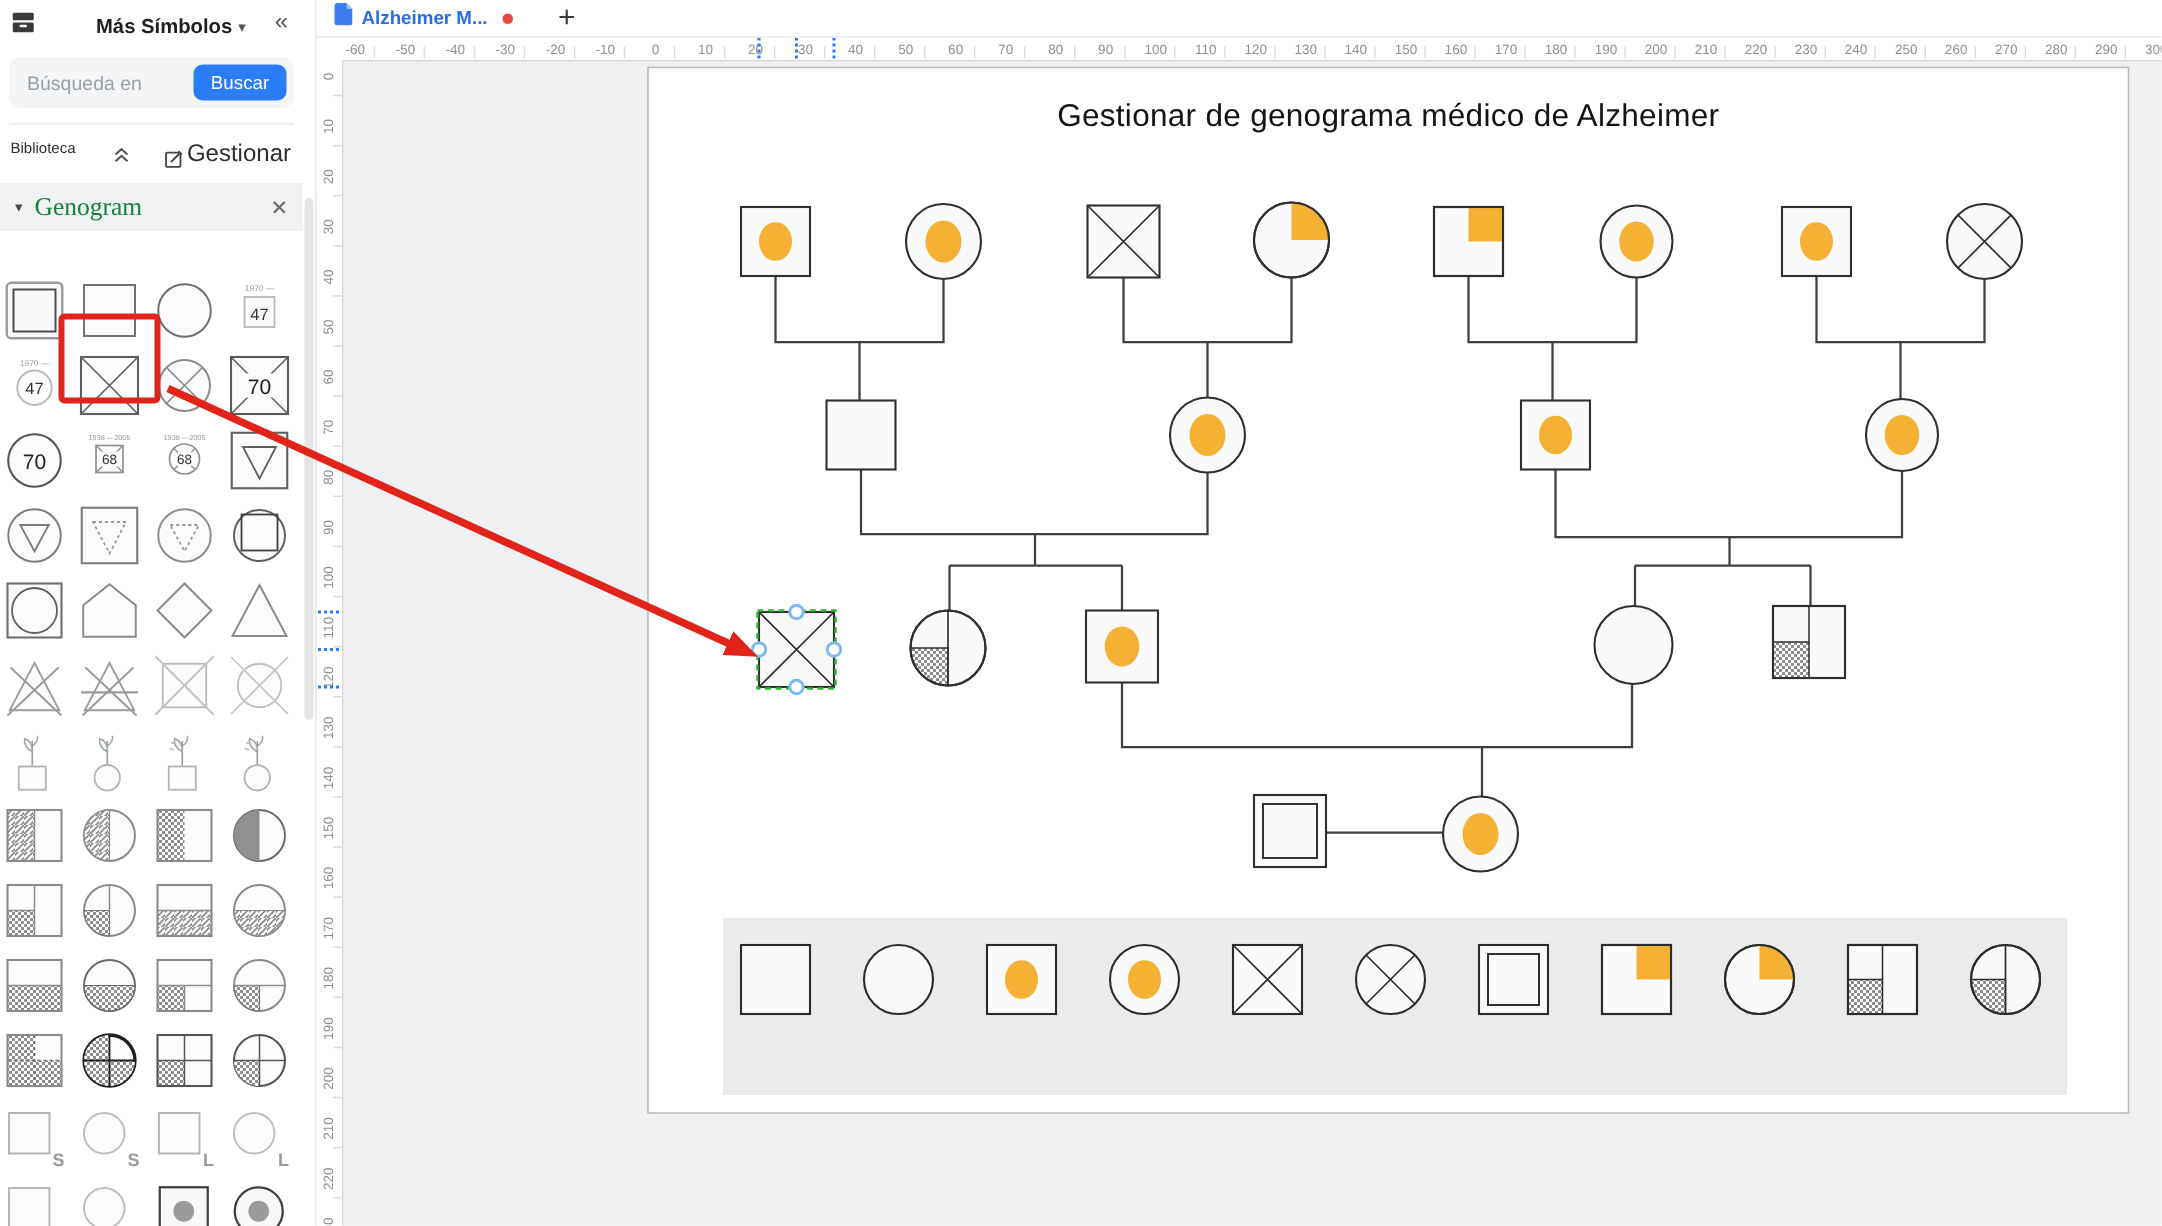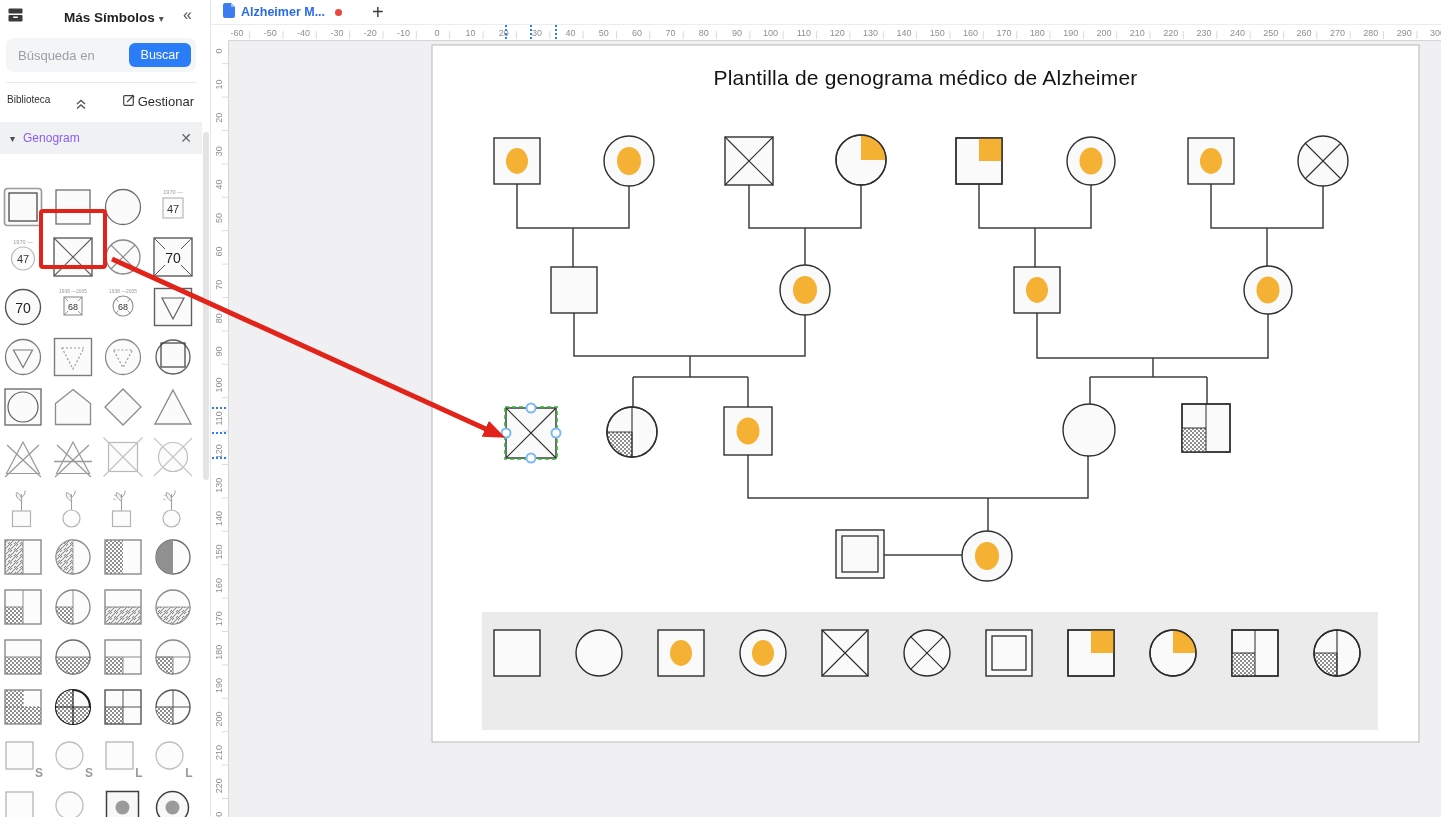--- a/index.html
+++ b/index.html
@@ -31,26 +31,26 @@
     display:flex;align-items:center;}
   #search-input{border:none;outline:none;background:transparent;width:112px;margin-left:10px;font-size:13px;color:#0c4a6e;
     font-family:"Liberation Sans",sans-serif;}
   #search-input::placeholder{color:#9aa0a6;}
   #search-btn{position:absolute;right:5px;top:5px;width:62px;height:24px;border:none;border-radius:6px;
     color:#fff;font-size:12.5px;cursor:pointer;font-family:"Liberation Sans",sans-serif;}
   #sb-divider{position:absolute;left:6px;top:82px;width:190px;height:1px;background:#e9e9e9;}
   #sb-library{position:absolute;left:0;top:92px;width:202px;height:22px;}
   #lib-label{position:absolute;left:7px;top:2px;font-size:10px;color:#2e2e2e;}
   #lib-chevrons{position:absolute;left:76px;top:4px;}
-  #manage{position:absolute;right:8px;top:2px;font-size:13px;color:#2e2e2e;cursor:pointer;display:flex;align-items:flex-start;}
+  #manage{position:absolute;right:8px;top:2px;font-size:16px;color:#2e2e2e;cursor:pointer;display:flex;align-items:flex-end;}
   #manage svg{margin-right:3px;}
   #sb-section{position:absolute;left:0;top:122px;width:202px;height:32px;background:#f0f1f3;
     display:flex;align-items:center;cursor:pointer;}
   #sec-tri{font-size:10px;color:#4a4a4a;margin-left:10px;}
-  #sec-name{font-size:12px;color:#8b5cf6;margin-left:8px;}
+  #sec-name{font-size:17px;color:#15803d;margin-left:8px;font-family:Liberation Serif, serif;}
   #sec-close{position:absolute;right:10px;font-size:14px;color:#666;cursor:pointer;}
   #symbol-grid{position:absolute;left:0;top:178px;width:202px;height:657px;}
   .sym-cell{position:absolute;width:50px;height:50px;cursor:pointer;}
   #sb-scrollbar{position:absolute;left:203px;top:132px;width:6px;height:348px;background:#e4e4e4;border-radius:3px;z-index:5;}
   
   #anno-svg{left:0;top:0;width:1441px;height:817px;z-index:10;pointer-events:none;}
   svg text{font-family:"Liberation Sans","DejaVu Sans",sans-serif;}
 </style>
 </head>
 <body>
@@ -223,21 +223,21 @@
       <rect x="506" y="408" width="50" height="50" stroke="#2f2f2f" stroke-width="1.4" fill="#FAFAFA"></rect>
       <path d="M506,408 L556,458 M556,408 L506,458" stroke="#2f2f2f" stroke-width="1.1"></path>
       <rect x="505" y="407" width="52" height="52" fill="none" stroke="#2EB82E" stroke-width="1.6" stroke-dasharray="4,3"></rect>
       <circle cx="531" cy="408" r="4.5" fill="#ffffff" stroke="#7DB9F2" stroke-width="2"></circle>
       <circle cx="506" cy="433" r="4.5" fill="#ffffff" stroke="#7DB9F2" stroke-width="2"></circle>
       <circle cx="556" cy="433" r="4.5" fill="#ffffff" stroke="#7DB9F2" stroke-width="2"></circle>
       <circle cx="531" cy="458" r="4.5" fill="#ffffff" stroke="#7DB9F2" stroke-width="2"></circle>
     </g>
   </svg>
 
-<div class="abs" id="canvas-title">Plantilla de genograma médico de Alzheimer</div>
+<div class="abs" id="canvas-title">Gestionar de genograma médico de Alzheimer</div>
 
 <div class="abs" id="hruler"></div>
 <div class="abs" id="vruler"></div>
 <svg class="abs" id="ruler-svg">
     <text x="236.9" y="36" font-size="9" fill="#8f8f8f" text-anchor="middle">-60</text>
     <path d="M249.6,31 V39" stroke="#dcdcdc" stroke-width="1"></path>
     <text x="270.3" y="36" font-size="9" fill="#8f8f8f" text-anchor="middle">-50</text>
     <path d="M282.9,31 V39" stroke="#dcdcdc" stroke-width="1"></path>
     <text x="303.6" y="36" font-size="9" fill="#8f8f8f" text-anchor="middle">-40</text>
     <path d="M316.3,31 V39" stroke="#dcdcdc" stroke-width="1"></path>

